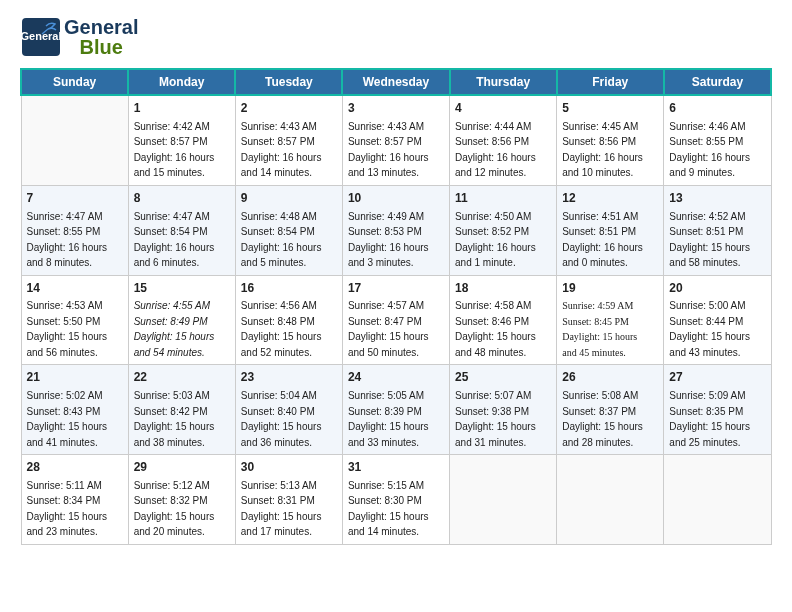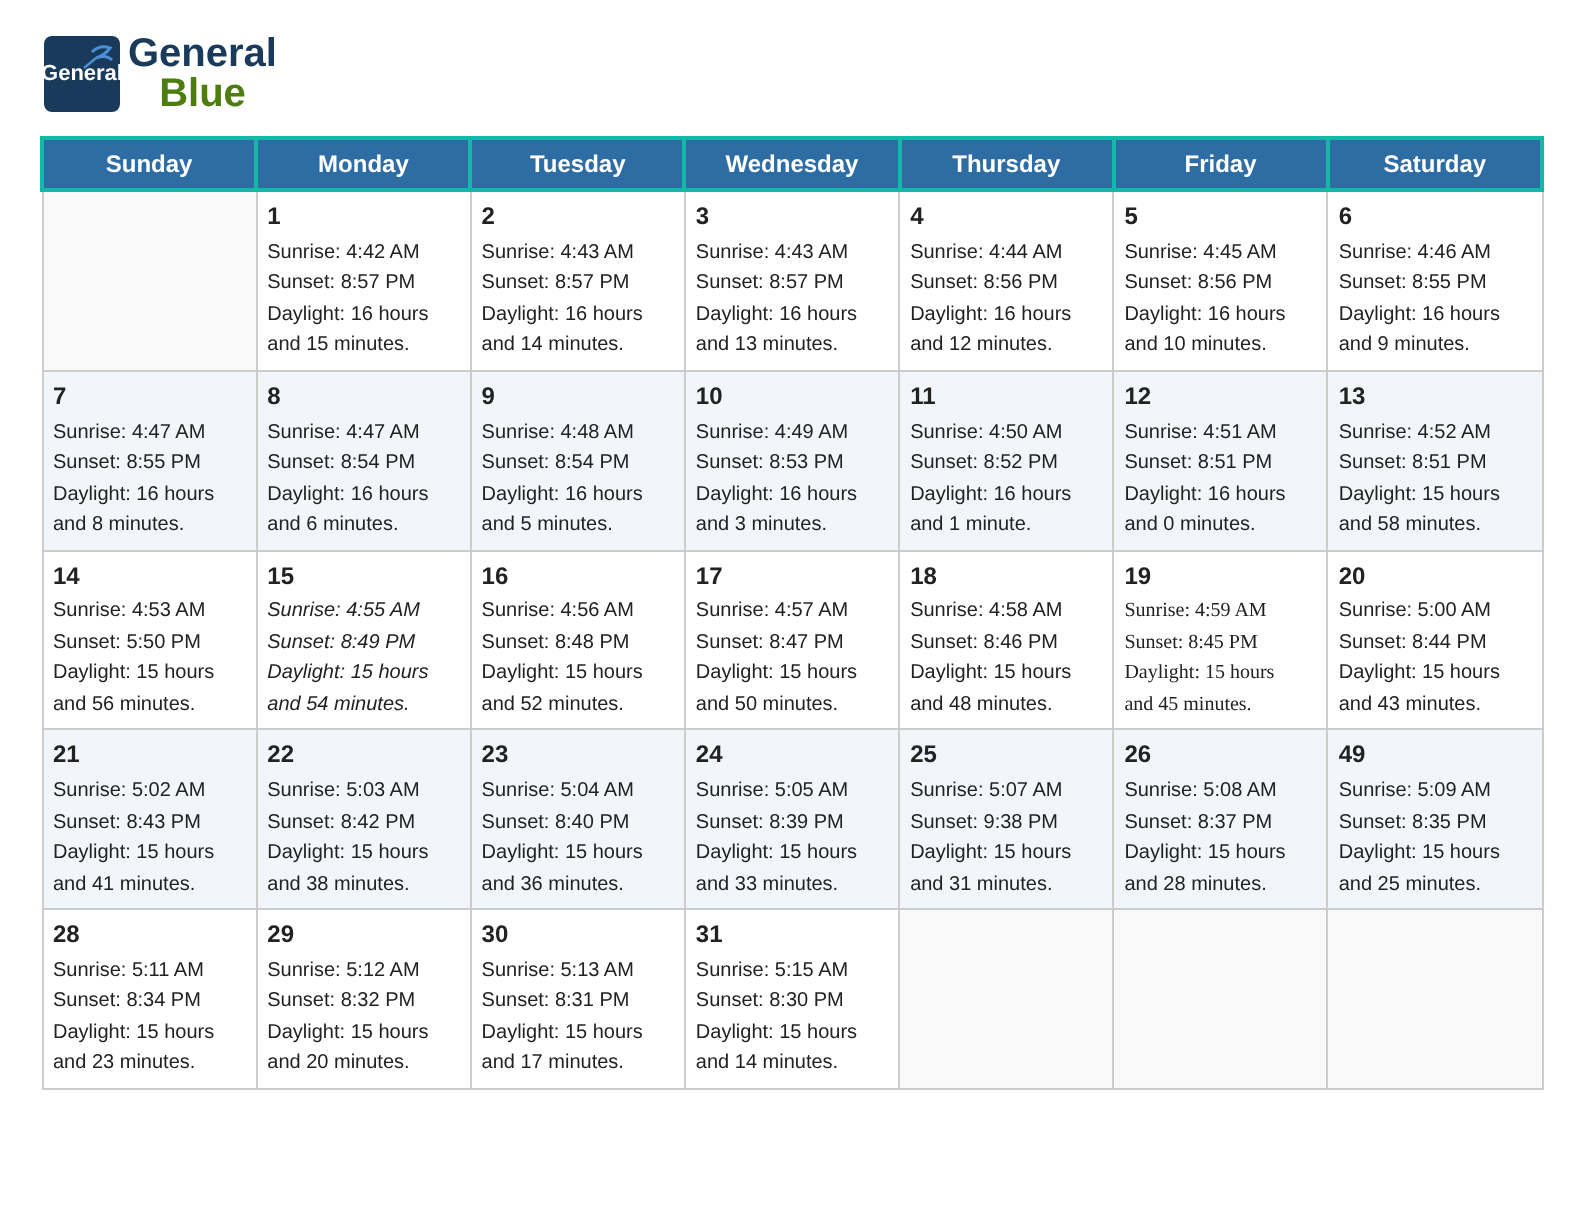--- a/index.html
+++ b/index.html
@@ -222,21 +222,21 @@
 Daylight: 15 hours
 and 33 minutes.</span></td>
           <td><span class="day-num">25</span><span class="day-info" style="white-space: pre-line;">Sunrise: 5:07 AM
 Sunset: 9:38 PM
 Daylight: 15 hours
 and 31 minutes.</span></td>
           <td><span class="day-num">26</span><span class="day-info" style="white-space: pre-line;">Sunrise: 5:08 AM
 Sunset: 8:37 PM
 Daylight: 15 hours
 and 28 minutes.</span></td>
-          <td><span class="day-num">49</span><span class="day-info" style="white-space: pre-line;">Sunrise: 5:09 AM
+          <td><span class="day-num">27</span><span class="day-info" style="white-space: pre-line;">Sunrise: 5:09 AM
 Sunset: 8:35 PM
 Daylight: 15 hours
 and 25 minutes.</span></td>
         </tr>
         <tr>
           <td><span class="day-num">28</span><span class="day-info" style="white-space: pre-line;">Sunrise: 5:11 AM
 Sunset: 8:34 PM
 Daylight: 15 hours
 and 23 minutes.</span></td>
           <td><span class="day-num">29</span><span class="day-info" style="white-space: pre-line;">Sunrise: 5:12 AM

